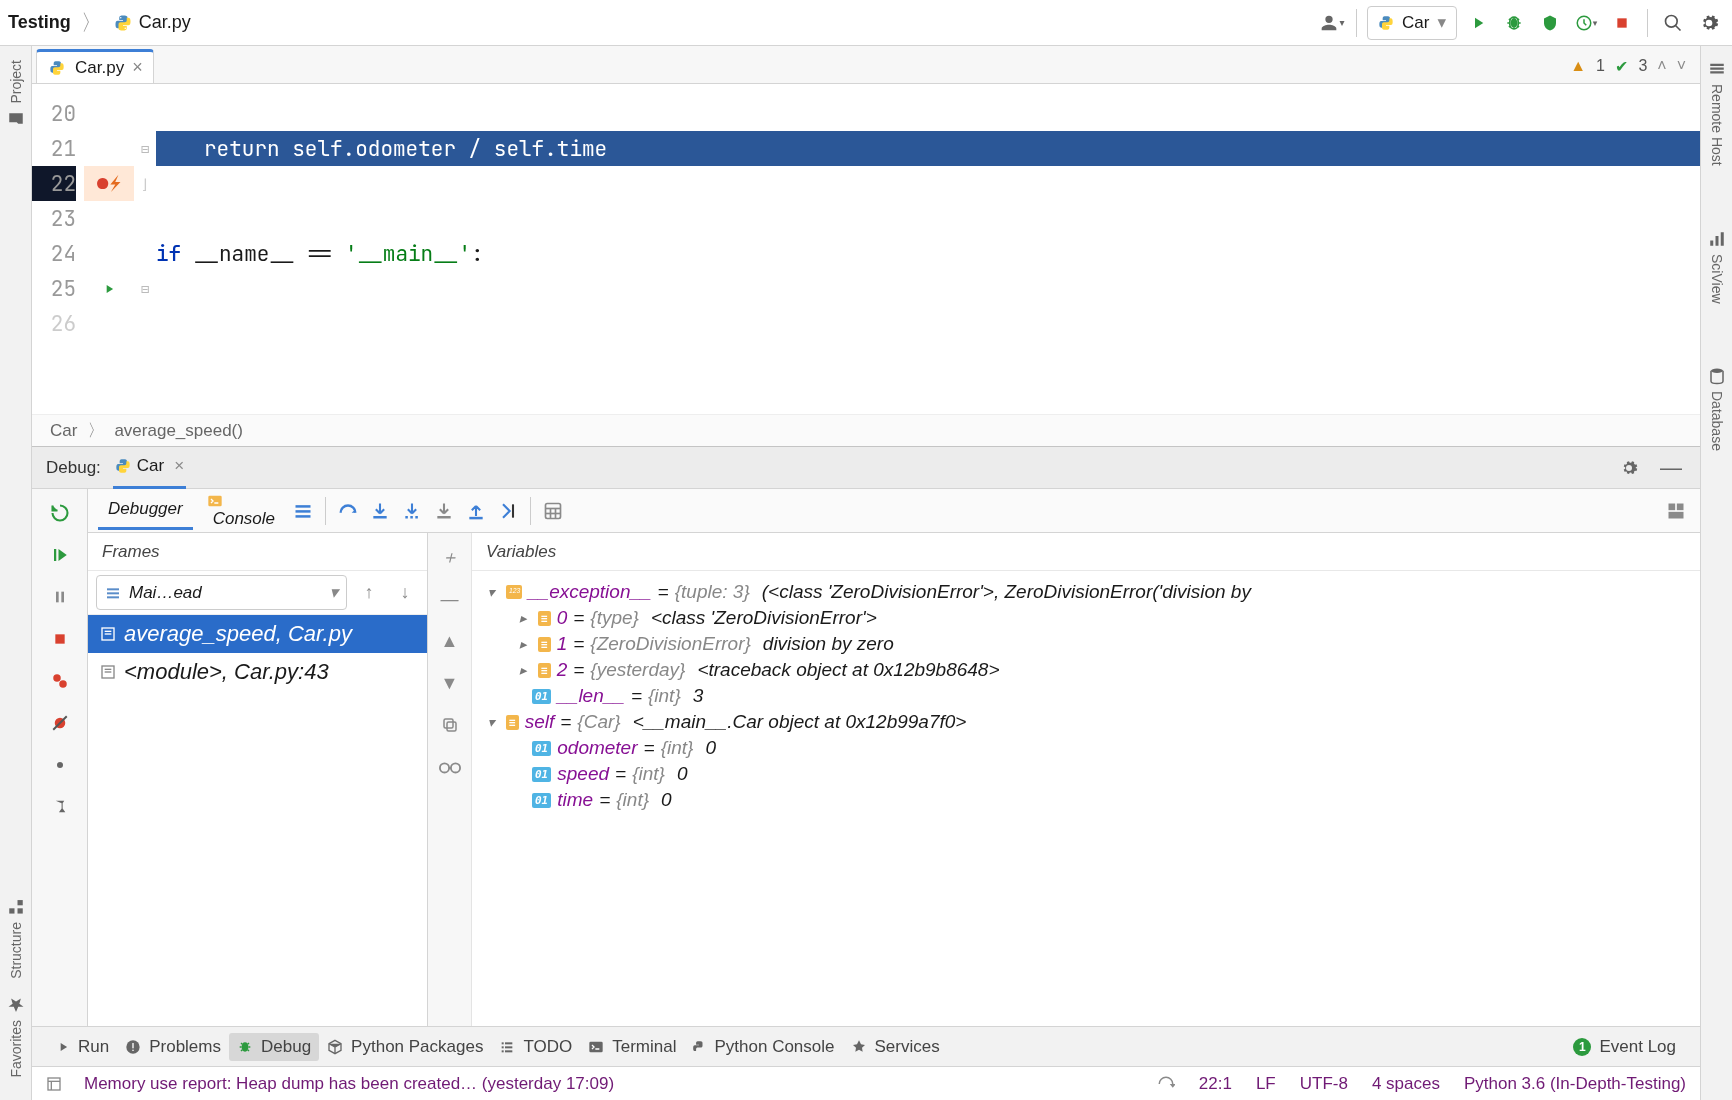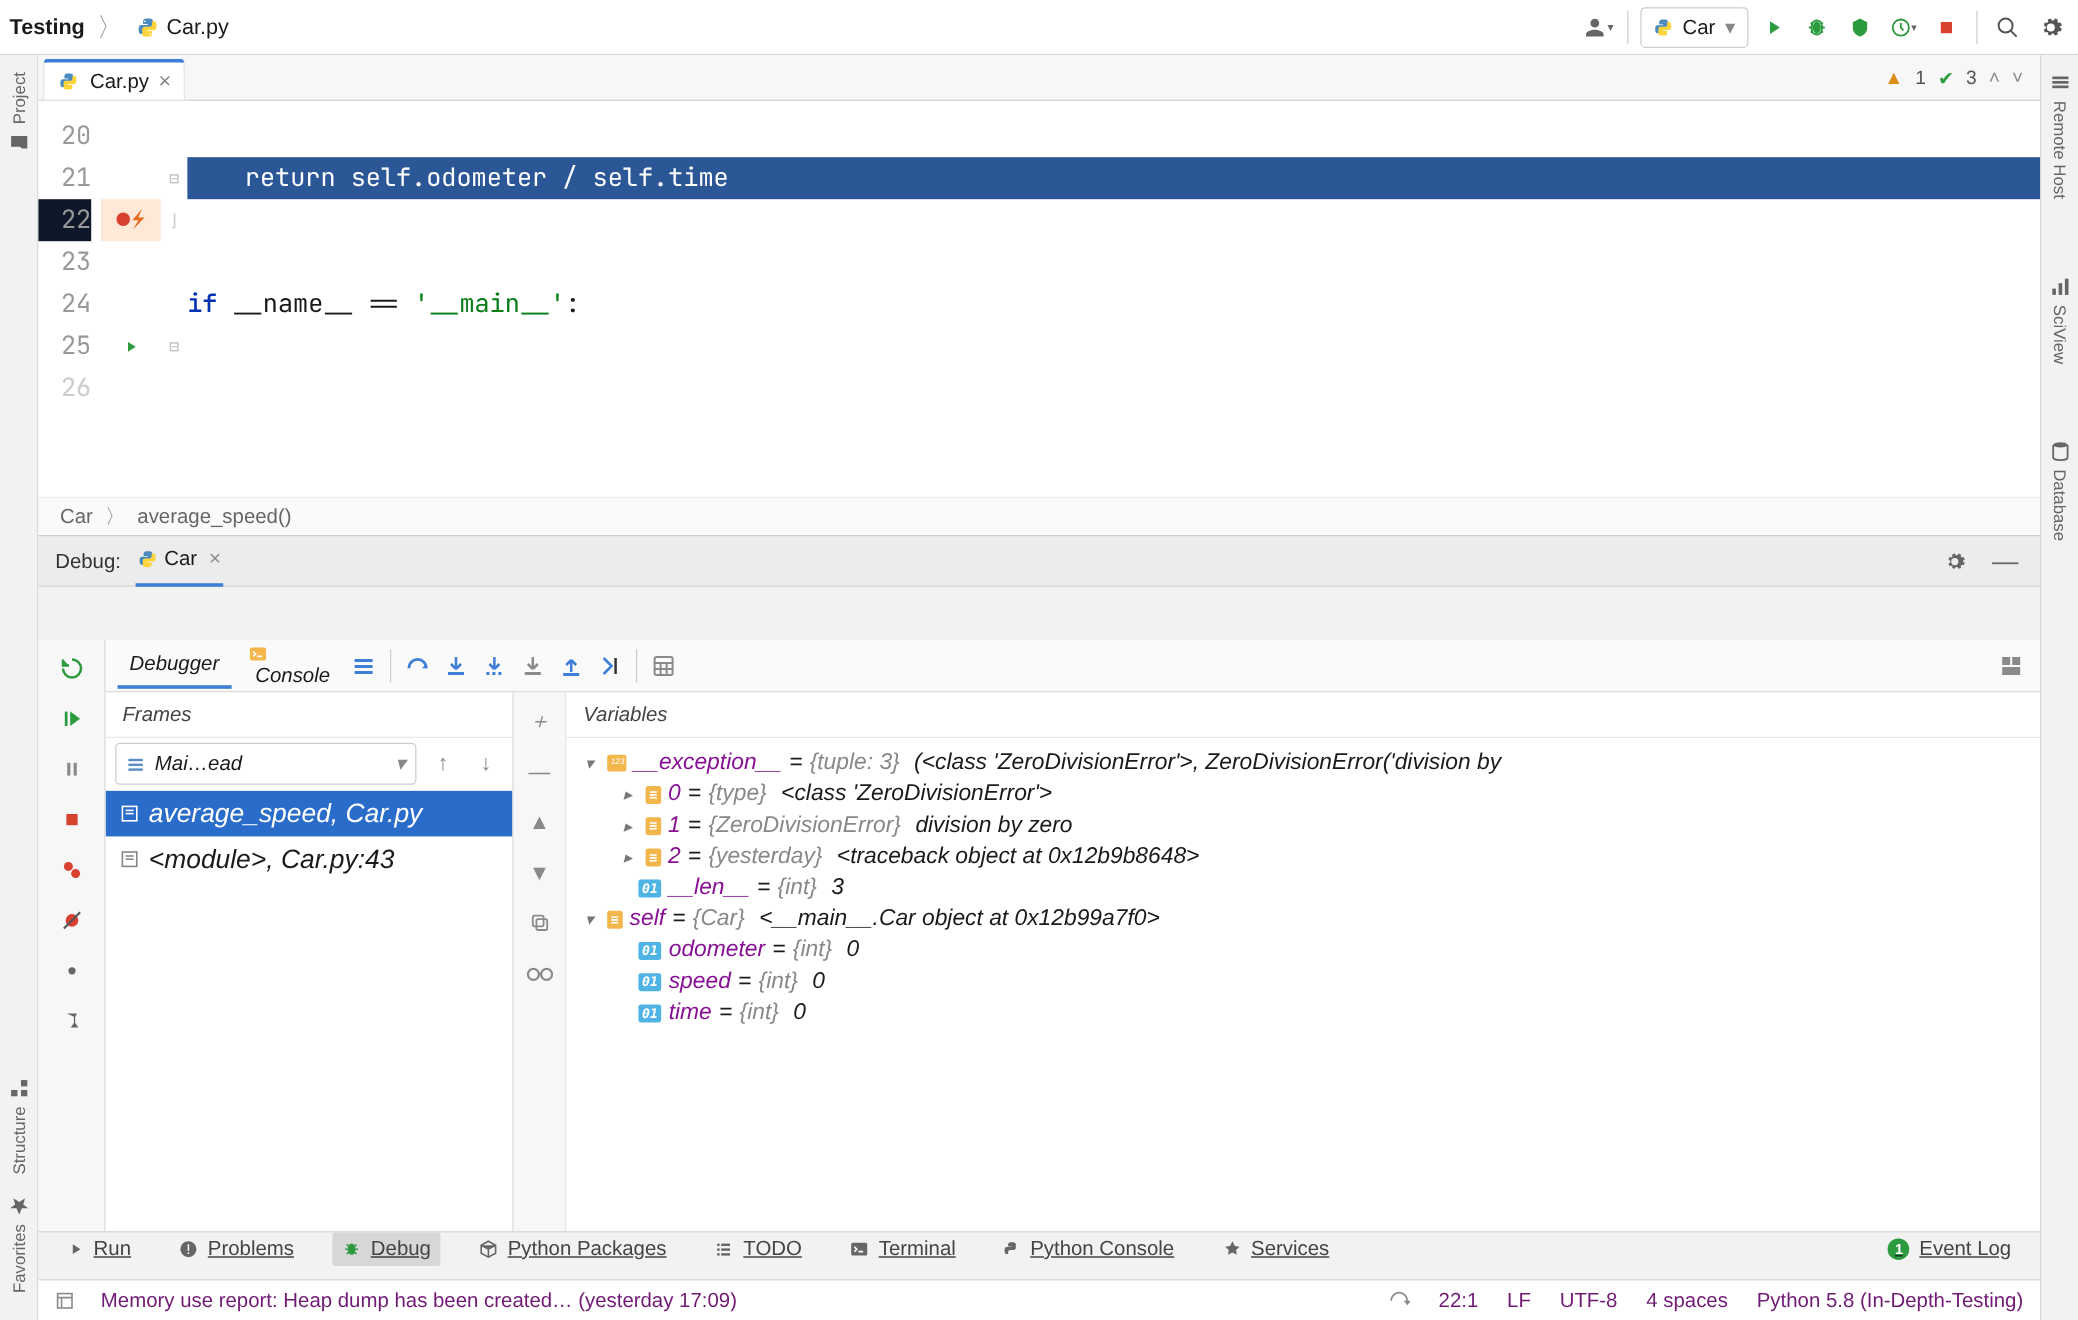--- a/index.html
+++ b/index.html
@@ -137,21 +137,20 @@
   display: flex; align-items:center; gap: 10px; padding-left: 18px;
   font-size: 17px; color: #666;
 }
 
 
 .debug-panel {
   height: 580px;
   display: flex; flex-direction: column;
   border-top: 1px solid #c4c4c4;
   background: #f2f2f2;
-  gap: 44px;
 }
 .debug-header {
   height: 42px; display: flex; align-items:center; gap: 12px; padding: 0 14px;
   font-size: 17px; background: #ececec; border-bottom: 1px solid #d4d4d4;
 }
 .debug-header .title { color: #333; }
 .dbg-tab { display:flex; align-items:center; gap:6px; padding: 6px 2px;
   border-bottom: 3px solid #3d7fd6; height: 42px; font-size:17px; }
 .debug-header .tb-btn { margin-left: auto; }
 .dbg-left-col {
@@ -202,21 +201,21 @@
   background:#f3b64b; color:#fff; font-size:11px; padding:1px 3px; border-radius:2px;
   font-family: monospace; font-weight:bold;
 }
 .list-chip {
   background:#f3b64b; width:16px; height:14px; display:inline-block; border-radius:2px; position:relative;
 }
 .list-chip::before { content:"123"; font-size:8px; color:#fff; position:absolute; right:1px; top:1px; transform:scale(0.85);}
 
 .bottom-tools {
   height: 40px; background:#f2f2f2; border-top:1px solid #d4d4d4;
-  display:flex; align-items:flex-start; gap:24px; padding:0 16px; font-size:17px;text-decoration:underline;
+  display:flex; align-items:center; padding:0 16px; font-size:17px;
 }
 .bt-item { display:flex; align-items:center; gap:8px; color:#444; cursor:pointer; padding: 4px 8px; border-radius:3px;}
 .bt-item.active { background:#d7d7d7; }
 
 .status {
   height: 34px; border-top:1px solid #d4d4d4; background:#fff;
   display:flex; align-items:center; gap:22px; padding:0 14px; font-size:17px; color:#701a75;
 }
 .status .right { margin-left: auto; display:flex; gap:24px; align-items:center; }
 svg { display:block; }
@@ -775,21 +774,21 @@
       <span class="right">
         <span class="gray-i">
           <svg width="18" height="18" viewBox="0 0 24 24" fill="currentColor">
               <path d="M12 4a8 8 0 018 8h-3l4 5 4-5h-3A10 10 0 002 12h2a8 8 0 018-8z"></path>
             </svg>
         </span>
         <span>22:1</span>
         <span>LF</span>
         <span>UTF-8</span>
         <span>4 spaces</span>
-        <span>Python 5.8 (In-Depth-Testing)</span>
+        <span>Python 3.6 (In-Depth-Testing)</span>
       </span>
     </div>
   </div>
 
   <div class="right-gutter">
     <div class="gutter-label">
       <svg class="gutter-icon" viewBox="0 0 24 24" fill="#666">
           <rect x="3" y="5" width="18" height="3"></rect>
           <rect x="3" y="10" width="18" height="3"></rect>
           <rect x="3" y="15" width="18" height="3"></rect>

